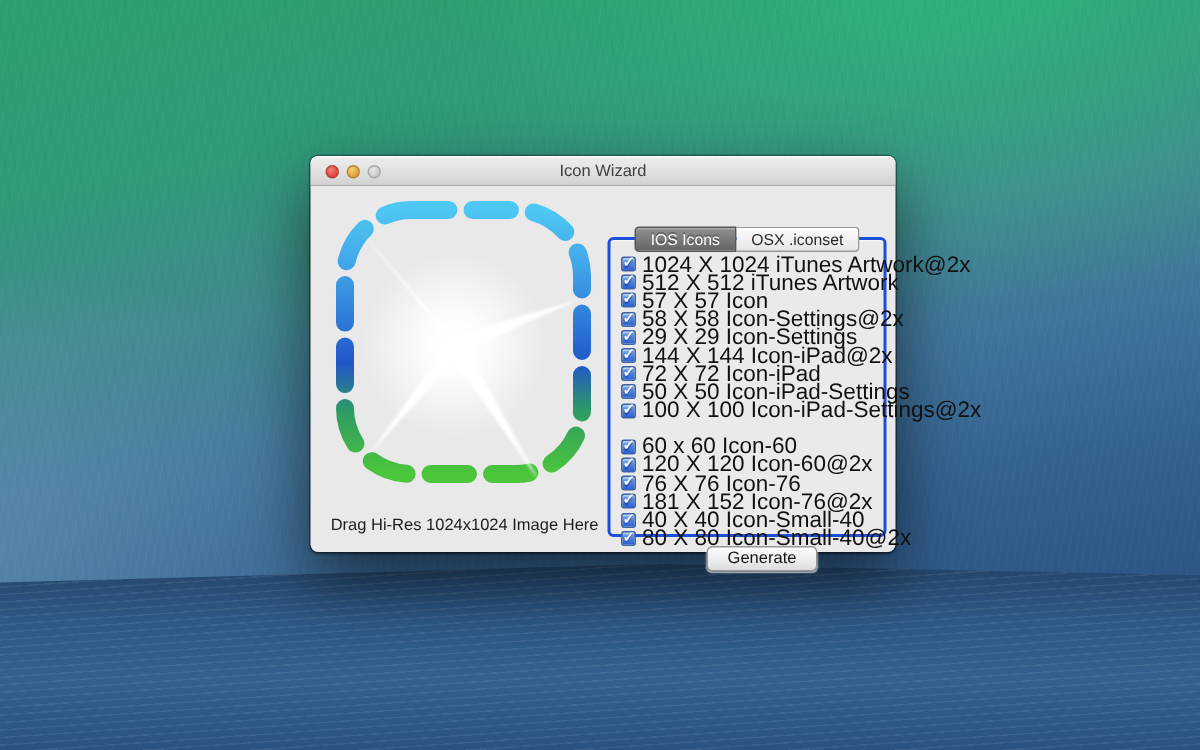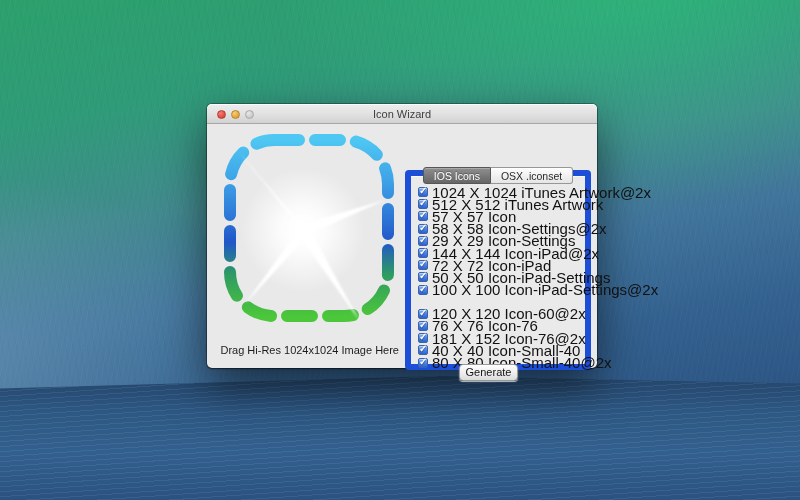--- a/index.html
+++ b/index.html
@@ -44,22 +44,22 @@
 
   .content { position:relative; height:243px; }
 
   
   .dropzone { position:absolute; left:10px; top:4px; width:182px; height:214px; }
   .dropzone svg { display:block; margin:0 auto; }
   .drop-caption { position:absolute; left:0; right:0; top:216px; text-align:right;
     font-size:11px; color:#1c1c1c; }
 
   
-  .tabbox { position:absolute; left:198px; top:46px; width:186px; height:200px;
-    border:6px solid #1d4ed8; border-radius:4px; background:#eaeaea;
+  .tabbox { position:absolute; left:198px; top:34px; width:186px; height:200px;
+    border:2px solid #1d4ed8; border-radius:4px; background:#eaeaea;
     box-shadow: inset 0 1px 0 rgba(255,255,255,.6);
   }
   .tabs { position:absolute; top:-9px; left:0; right:0; display:flex; justify-content:center; }
   .tab { height:17px; line-height:16px; font-size:10.5px; padding:0 10px; cursor:default; }
   .tab.selected { background:linear-gradient(to bottom, #8f8f8f, #656565);
     border:1px solid #565656; border-radius:3px 0 0 3px; color:#fff;
     text-shadow:0 -1px 0 rgba(0,0,0,.3); box-shadow: inset 0 1px 0 rgba(255,255,255,.25); }
   .tab.unselected { background:linear-gradient(to bottom, #fdfdfd, #e6e6e6);
     border:1px solid #979797; border-left:none; border-radius:0 3px 3px 0; color:#2a2a2a;
     box-shadow: inset 0 1px 0 #fff; }
@@ -70,21 +70,21 @@
   .checkbox { width:10px; height:10px; border-radius:2px; margin-right:4px; flex:none;
     border:1px solid #3d62a6;
     background:linear-gradient(to bottom, #8db9f2 0%, #4f86e4 45%, #2c63d5 100%);
     position:relative; box-shadow: inset 0 1px 0 rgba(255,255,255,.4);
   }
   .checkbox.checked::after { content:"✓"; position:absolute; left:0px; top:-3px;
     color:#fff; font-size:10px; font-weight:bold; text-shadow:0 1px 1px rgba(0,0,60,.5); }
   .check-label { font-size:15px; color:#111; white-space:nowrap; }
 
   
-  .generate-btn { position:absolute; left:252px; top:240px; width:59px; height:17px;
+  .generate-btn { position:absolute; left:264px; top:240px; width:74px; height:17px;
     border:1px solid #989898; border-radius:4px;
     background:linear-gradient(to bottom, #fefefe 0%, #f0f0f0 45%, #dcdcdc 100%);
     font-family:"Liberation Sans", sans-serif; font-size:11px; color:#141414;
     text-align:center; line-height:15px;
     box-shadow: 0 1px 1px rgba(255,255,255,.7), inset 0 1px 0 #fff;
   }
 </style>
 </head>
 <body>
 
@@ -187,20 +187,24 @@
             </div>
 
             <div class="check-row">
               <span class="checkbox checked"></span>
               <span class="check-label">100 X 100 Icon-iPad-Settings@2x</span>
             </div>
           </div>
         <div class="group-gap"></div>
         <div>
 
+            <div class="check-row">
+              <span class="checkbox checked"></span>
+              <span class="check-label">60 x 60 Icon-60</span>
+            </div>
 
             <div class="check-row">
               <span class="checkbox checked"></span>
               <span class="check-label">120 X 120 Icon-60@2x</span>
             </div>
 
             <div class="check-row">
               <span class="checkbox checked"></span>
               <span class="check-label">76 X 76 Icon-76</span>
             </div>

